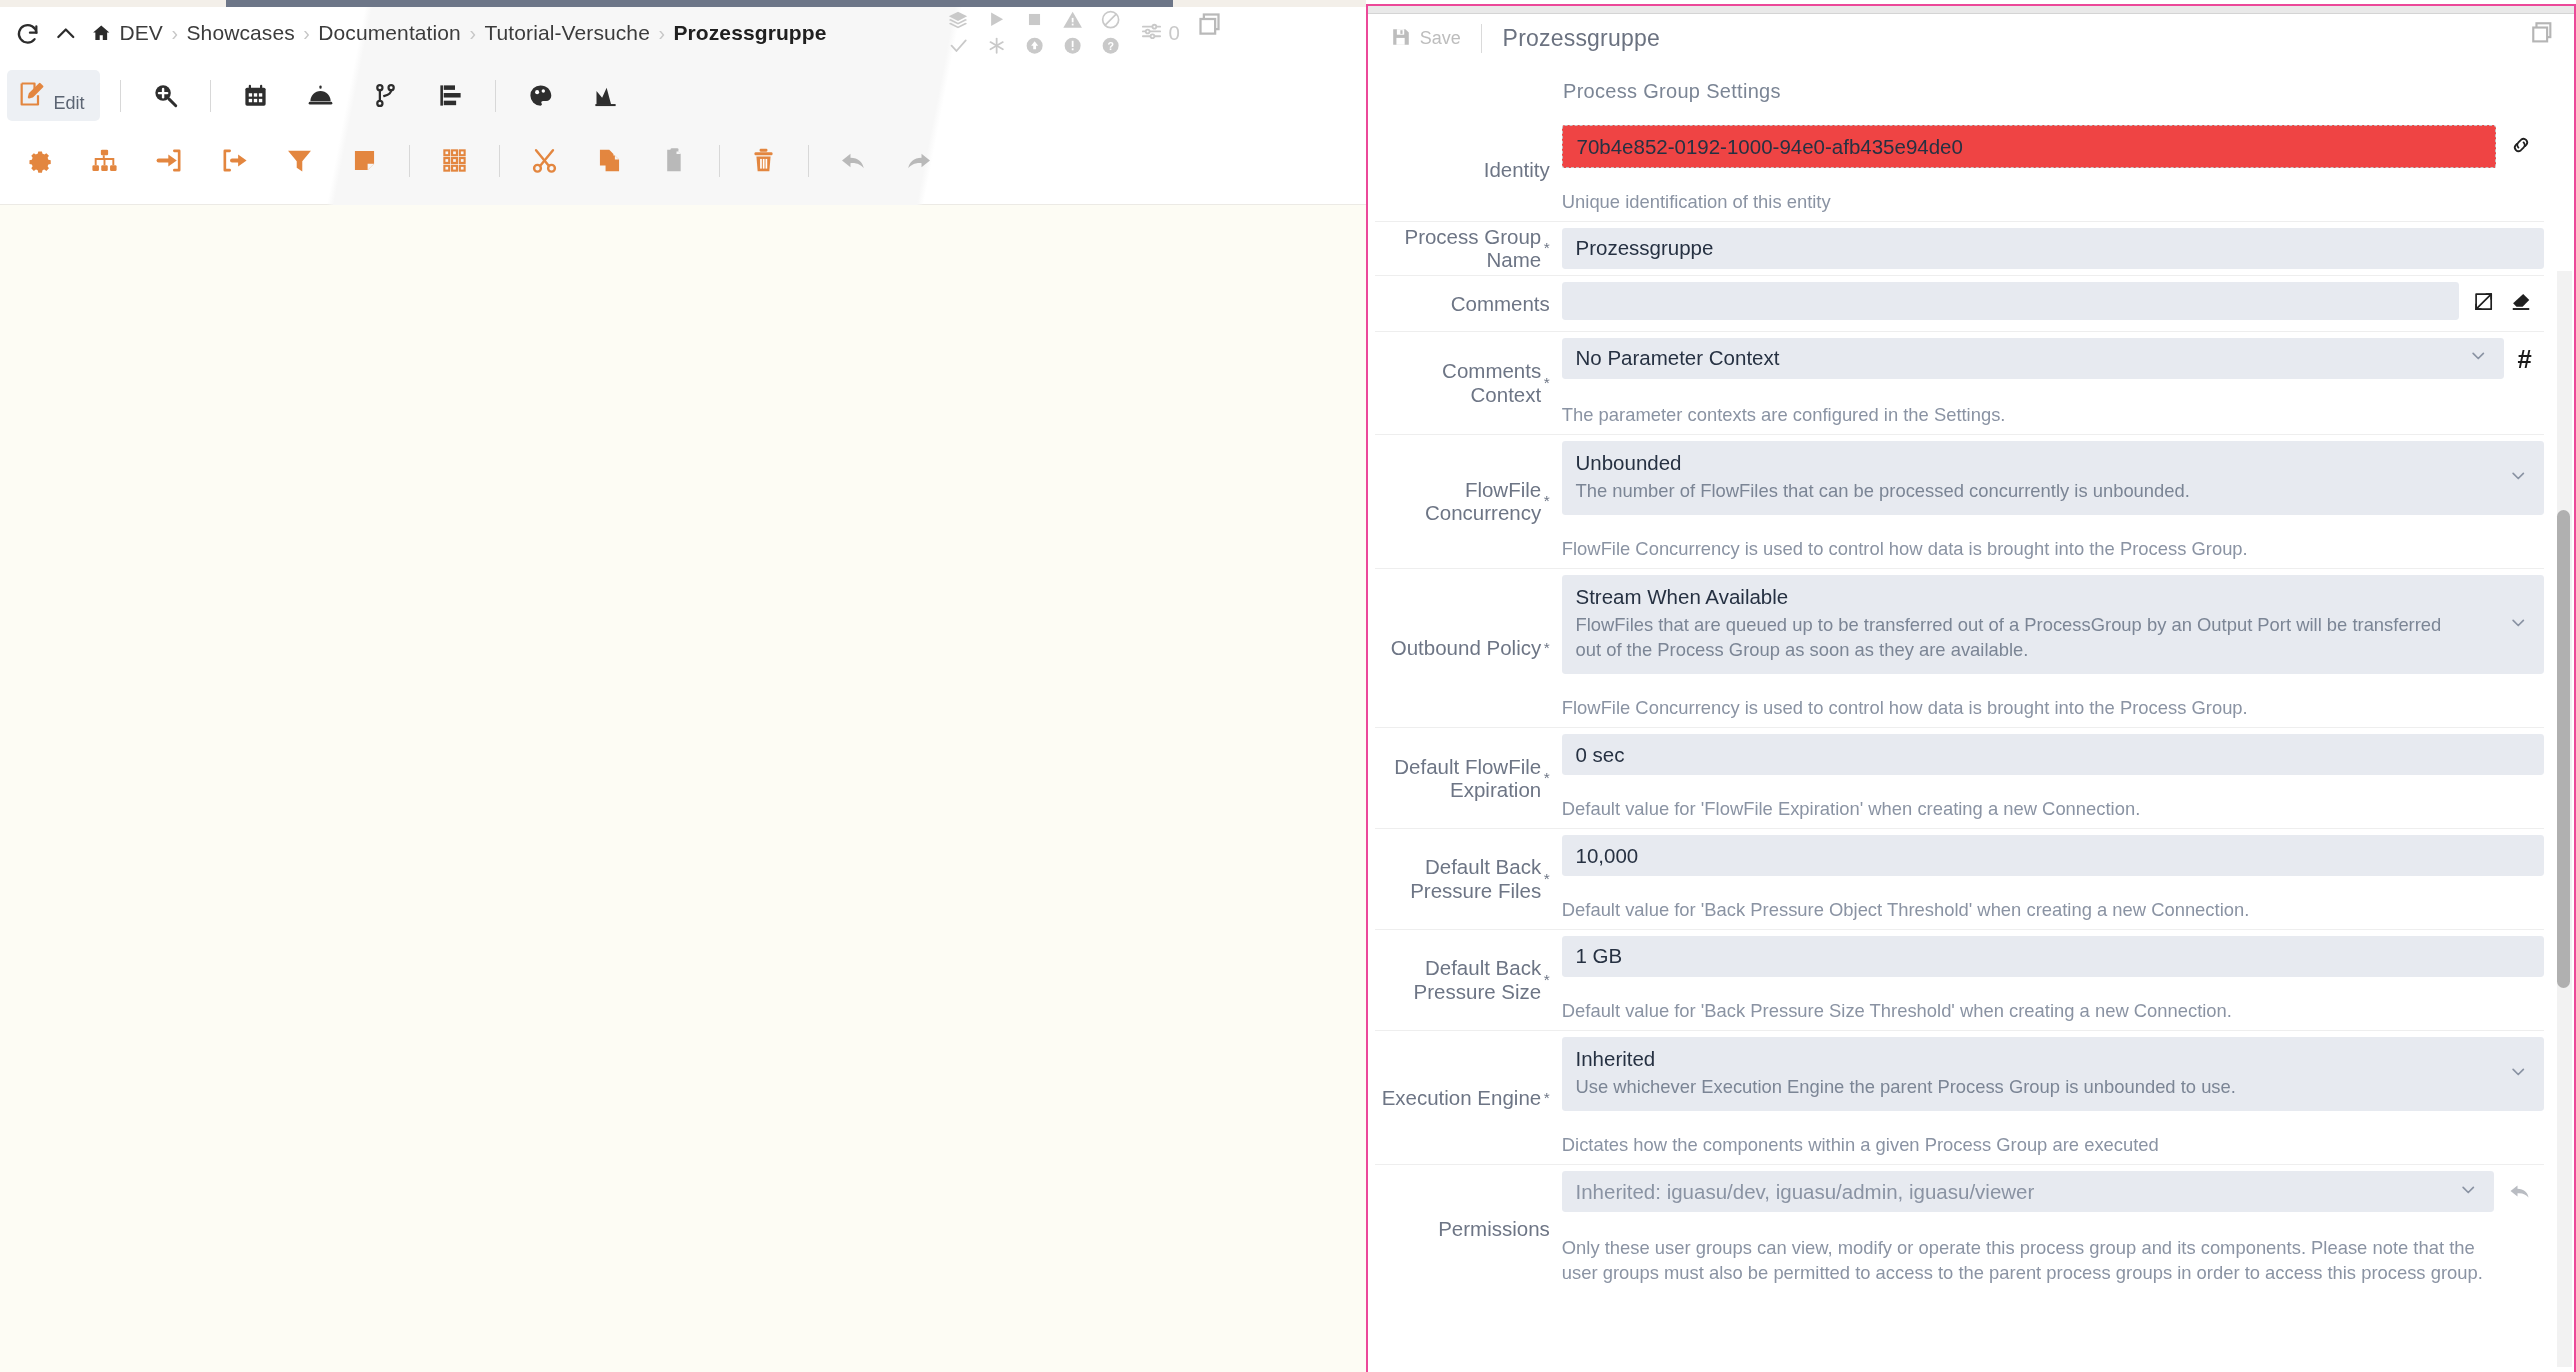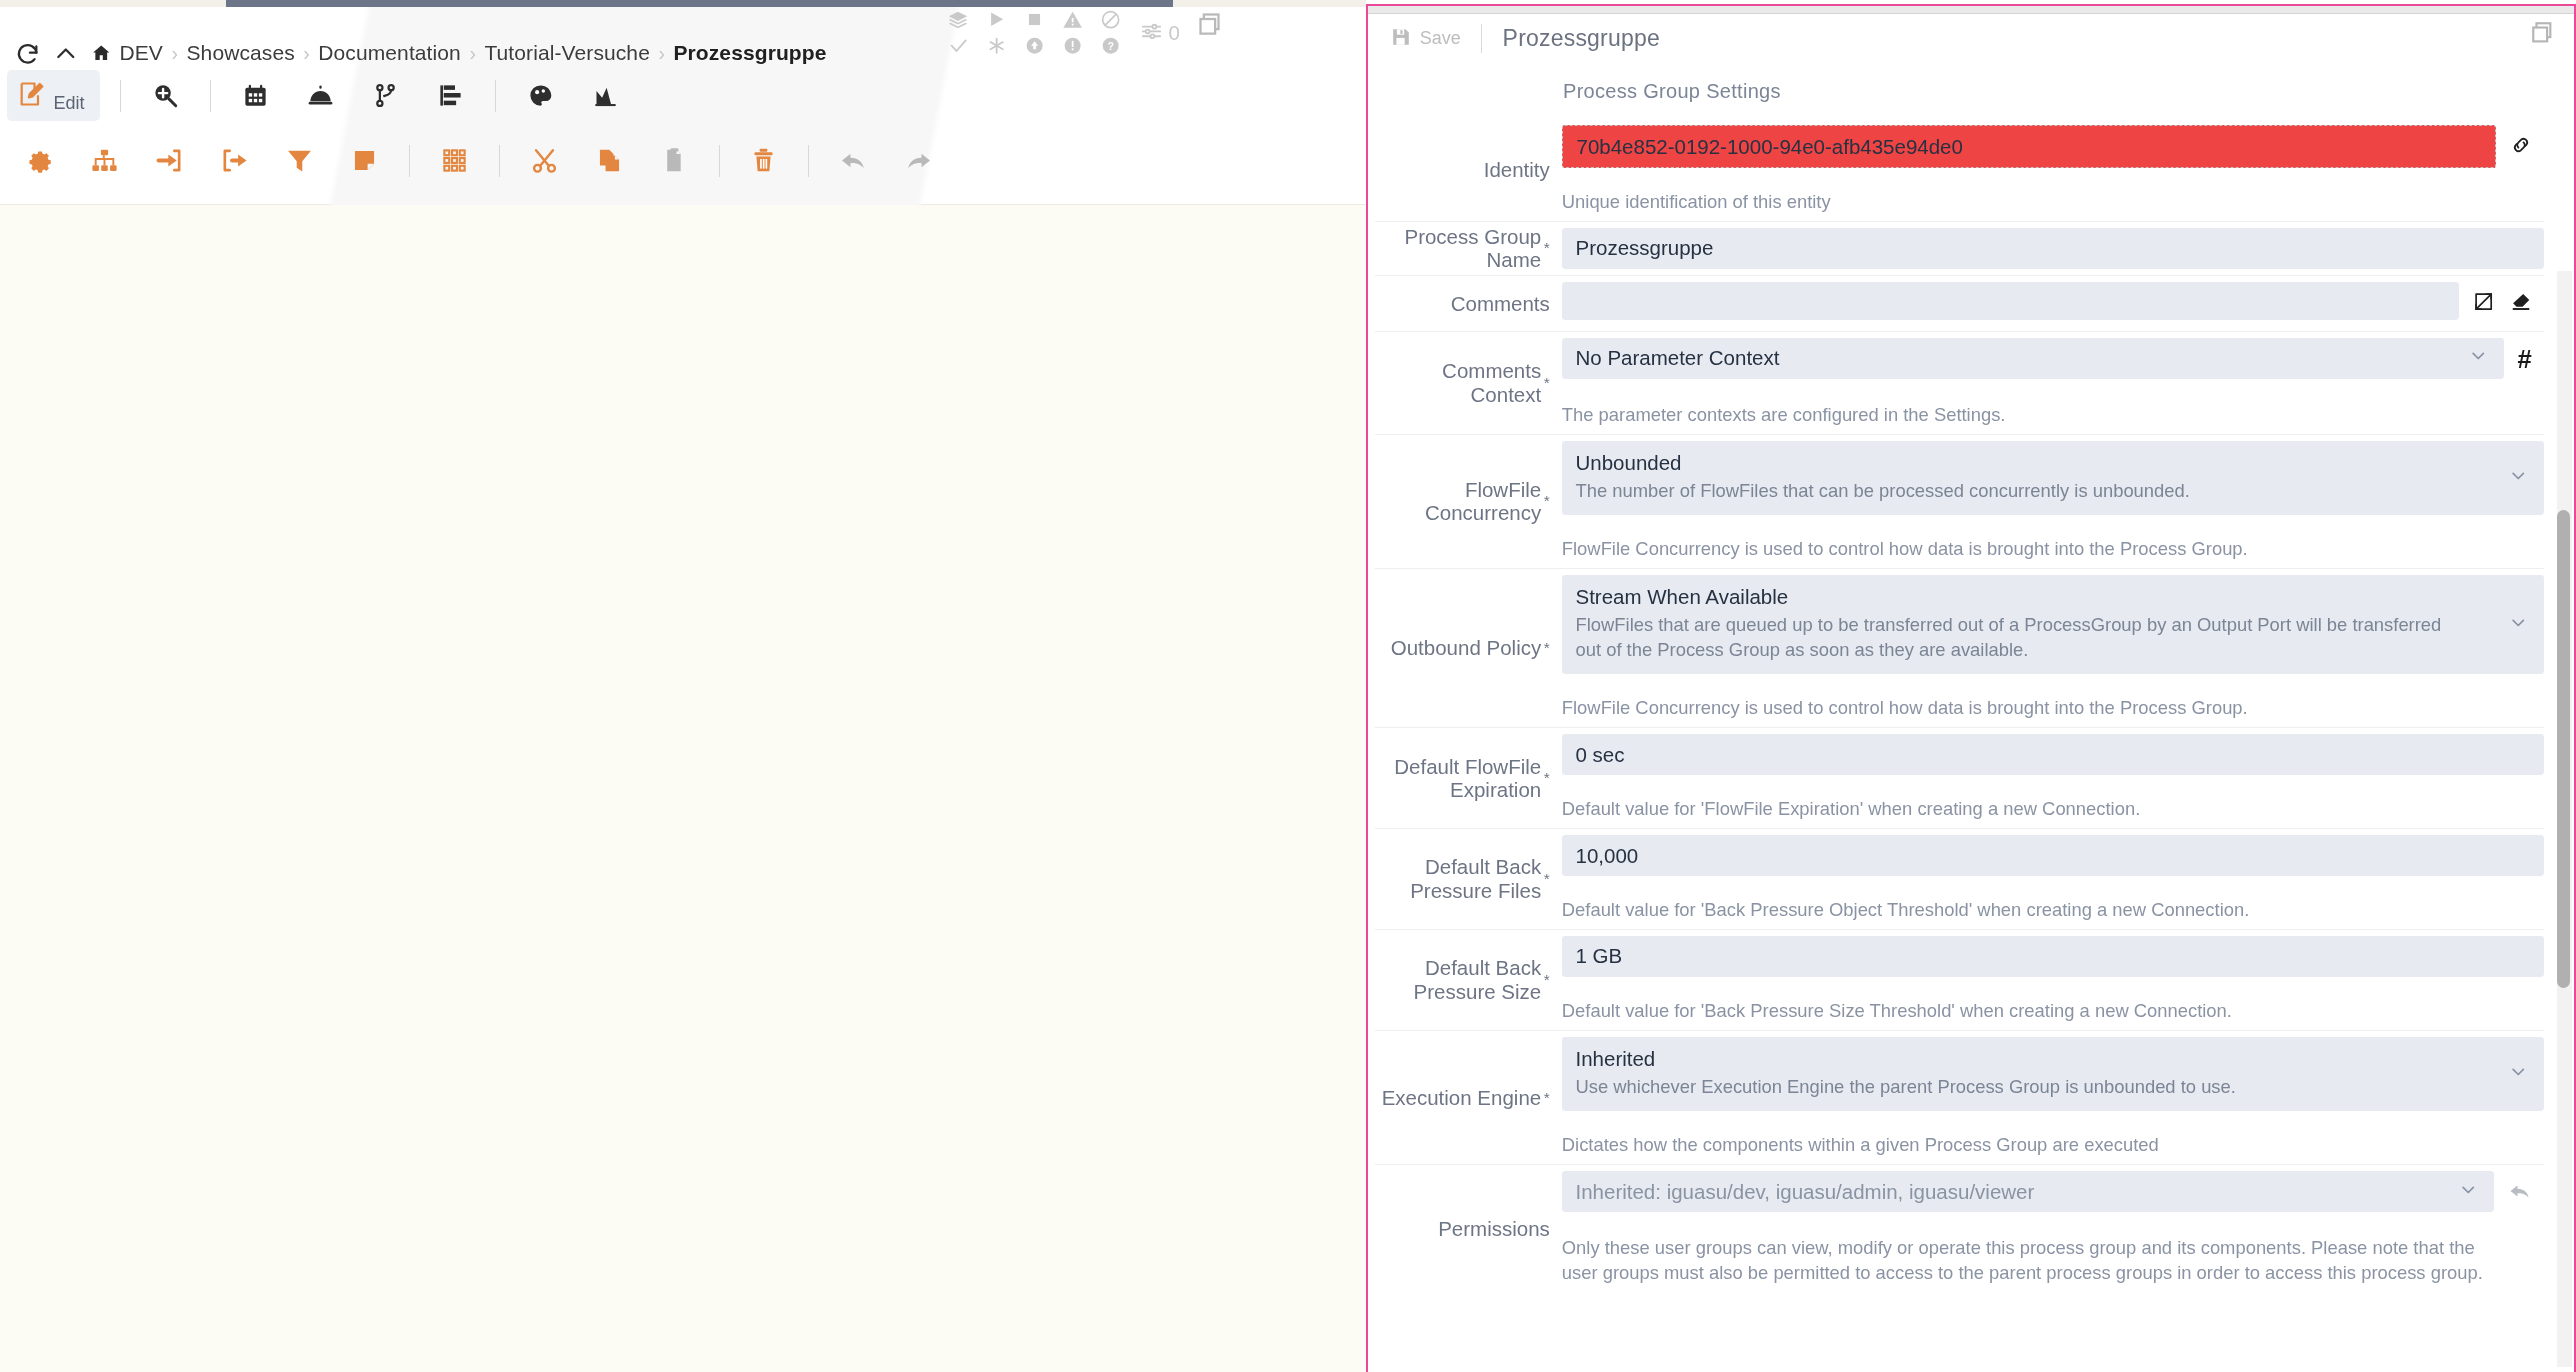--- a/index.html
+++ b/index.html
@@ -34,21 +34,21 @@
   }
   
   #diag-shade {
     position: absolute; left: 0; top: 6.8px; width: 1366px; height: 198px;
     background: linear-gradient(101deg, rgba(250,250,250,0) 0%, rgba(250,250,250,0) 26%, rgba(247,247,247,1) 26.5%, rgba(247,247,247,1) 68%, rgba(255,255,255,0) 68.5%);
     pointer-events: none;
   }
 
   .bc-row {
     position: absolute; left: 0; top: 6.8px; height: 53px;
-    display: flex; align-items: center; gap: 0px; padding-left: 8.5px; margin-top: 20px;
+    display: flex; align-items: center; gap: 0px; padding-left: 8.5px;
   }
   .bc-iconbtn {
     width: 38px; height: 38px; display: flex; align-items: center; justify-content: center;
     color: #2c2c2c;
   }
   .bc-iconbtn svg { display: block; }
   .bc-trail { display: flex; align-items: center; margin-left: 6.8px; }
   .bc-home { margin-right: 7.7px; display:flex; align-items:center; color:#2b2b2b; }
   .bc-item {
     font-size: 21px; color: #3c3c3c; white-space: nowrap; letter-spacing: 0.1px;

